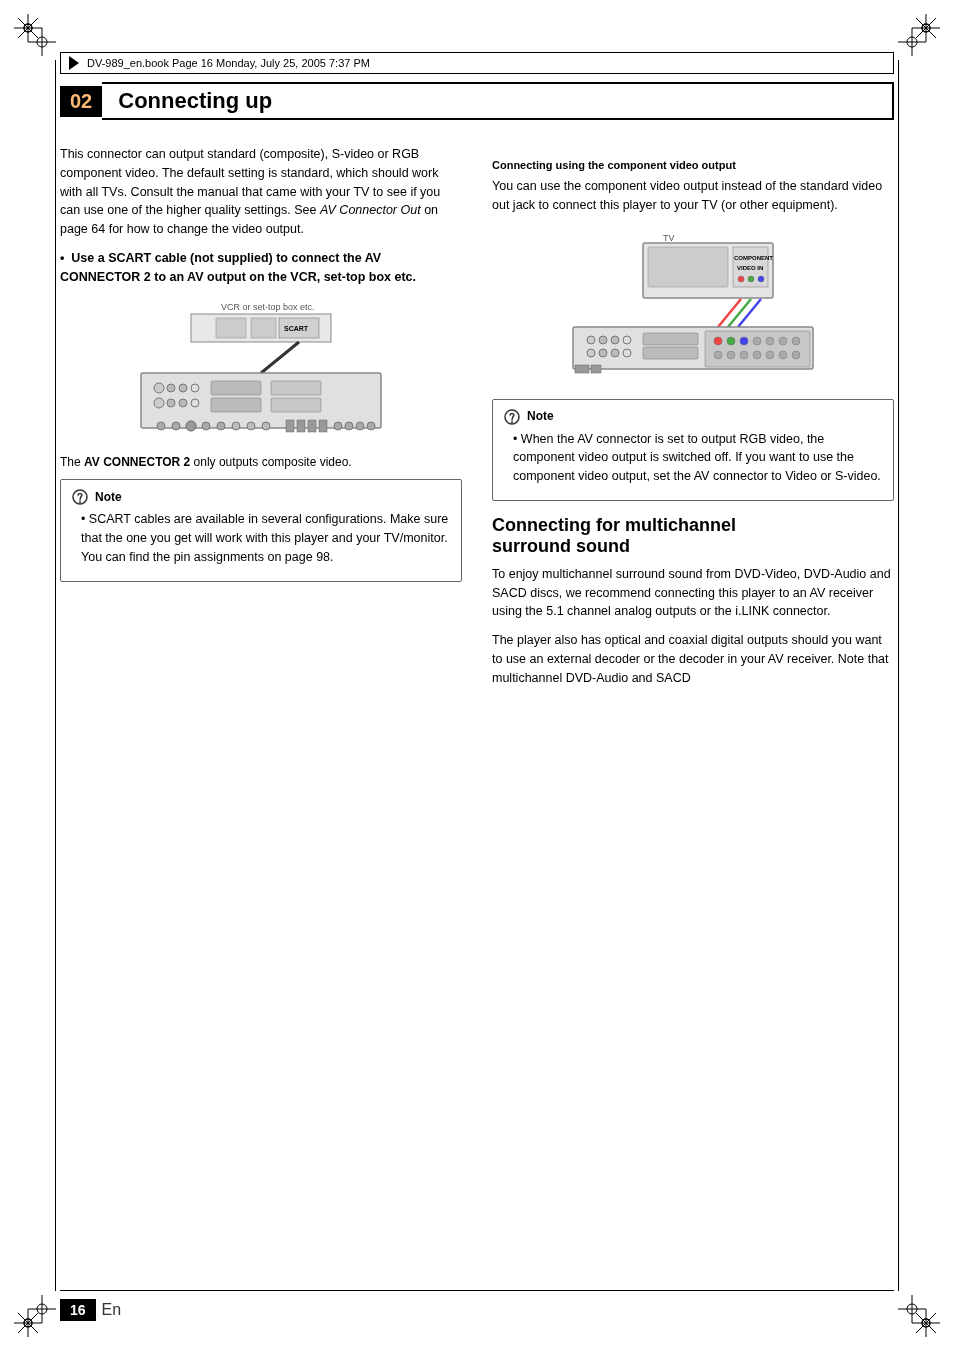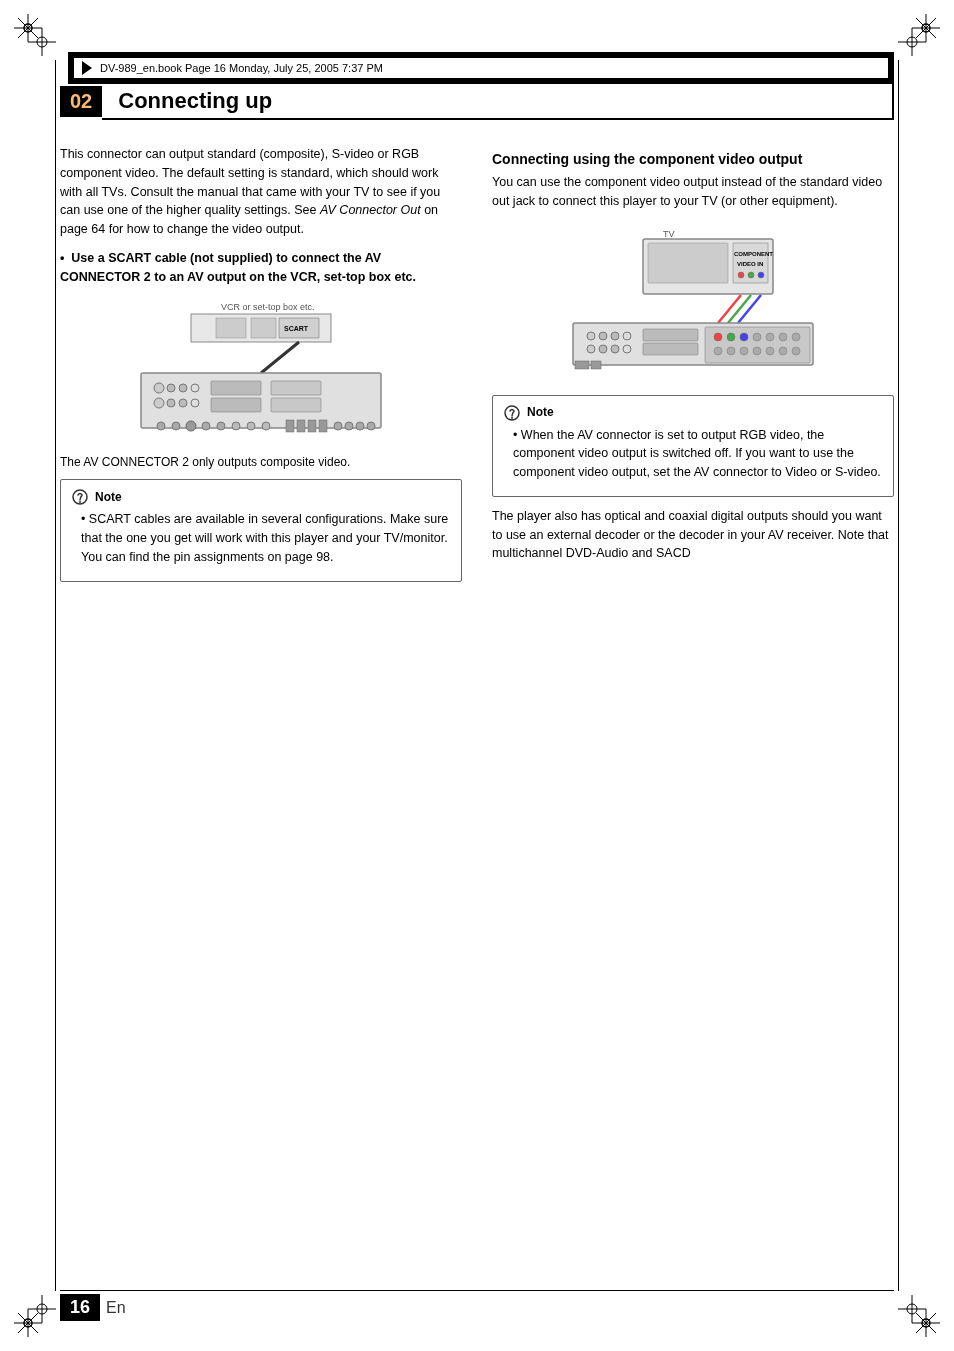--- a/index.html
+++ b/index.html
@@ -10,23 +10,23 @@
       font-family: Arial, Helvetica, sans-serif;
       font-size: 13px;
       color: #000;
       position: relative;
     }
 
     
     .top-bar {
       position: absolute;
       top: 52px;
-      left: 68px;
+      left: 60px;
       right: 60px;
-      border: 6px solid #000000;
+      border: 1px solid #000000;
       padding: 3px 8px;
       font-size: 11px;
       display: flex;
       align-items: center;
     }
     .top-bar-arrow {
       display: inline-block;
       width: 0;
       height: 0;
       border-top: 7px solid transparent;
@@ -100,24 +100,24 @@
     }
     .instruction {
       font-weight: bold;
       font-size: 12.5px;
       line-height: 1.5;
       margin-bottom: 8px;
     }
 
     
     .section-heading {
-      font-size: 14px;
+      font-size: 11px;
       font-weight: bold;
       margin-bottom: 6px;
-      margin-top: 6px;
+      margin-top: 14px;
     }
 
     
     .large-section-heading {
       font-size: 18px;
       font-weight: bold;
       margin-bottom: 8px;
       margin-top: 14px;
     }
 
@@ -151,37 +151,37 @@
       margin: 12px 0;
       text-align: center;
       position: relative;
     }
 
     
     .av-note {
       font-size: 12px;
       margin: 6px 0 10px 0;
     }
-    .av-note strong { font-weight: normal; }
+    .av-note strong { font-weight: bold; }
 
     
     .page-footer {
       position: absolute;
       bottom: 30px;
       left: 60px;
       display: flex;
       align-items: center;
       gap: 6px;
     }
     .page-number-box {
       background: #000;
       color: #fff;
       font-weight: bold;
       padding: 3px 10px;
-      font-size: 18px;
+      font-size: 14px;
     }
     .page-lang {
       font-size: 16px;
       color: #333;
     }
 
     
     .corner-mark {
       position: absolute;
       width: 28px;
@@ -492,21 +492,25 @@
               <circle cx="8" cy="13" r="1" fill="#333"></circle>
             </svg>
           </span>
           <span>Note</span>
         </div>
         <div class="bullet-item">
           When the AV connector is set to output RGB video, the component video output is switched off. If you want to use the component video output, set the AV connector to Video or S-video.
         </div>
       </div>
 
-
+      <p class="large-section-heading">
+        Connecting for multichannel<br>surround sound
+      </p>
+
+      <p class="para">To enjoy multichannel surround sound from DVD-Video, DVD-Audio and SACD discs, we recommend connecting this player to an AV receiver using the 5.1 channel analog outputs or the i.LINK connector.</p>
 
       <p class="para">The player also has optical and coaxial digital outputs should you want to use an external decoder or the decoder in your AV receiver. Note that multichannel DVD-Audio and SACD</p>
 
     </div>
 
   </div>
 </div>
 
 <div class="page-footer">
   <div class="page-number-box">16</div>

